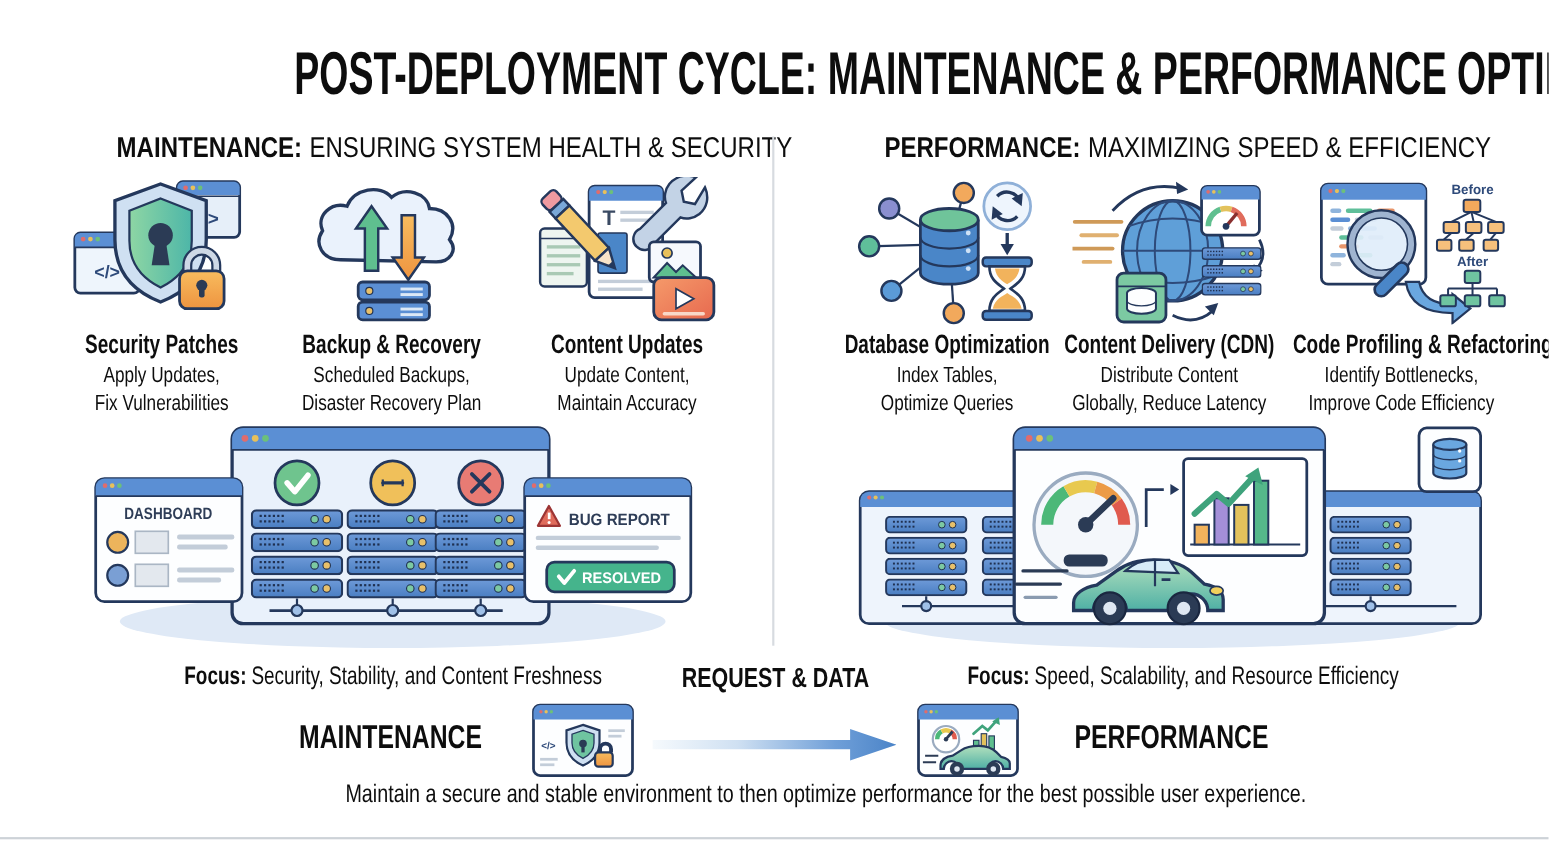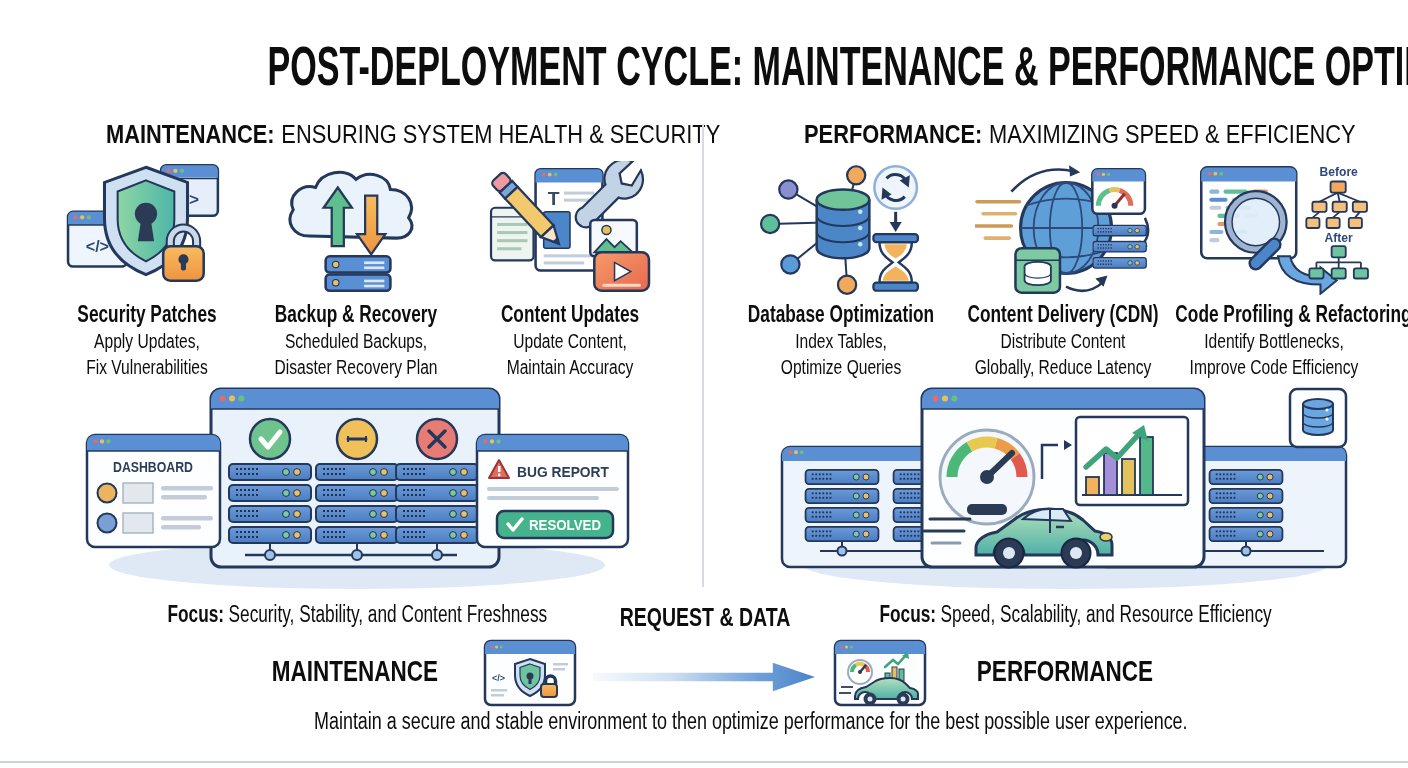--- a/index.html
+++ b/index.html
@@ -199,21 +199,21 @@
           <polygon points="73,0 90,8.5 73,17" fill="#f7e3c8" stroke="#24385c" stroke-width="2.2"></polygon>
           <polygon points="84,4.5 90,8.5 84,12.5" fill="#24385c"></polygon>
         </g>
       </svg>
     </div>
     <div class="item-title nw sx72">Content Updates</div>
     <div class="item-sub nw sx78">Update Content,</div>
     <div class="item-sub nw sx78">Maintain Accuracy</div>
   </div>
 
-  <div class="abs ctr item" style="left:704px;width:274px;">
+  <div class="abs ctr item" style="left:724px;width:274px;">
     <div class="icon-box">
       <svg width="167" height="134" viewBox="0 0 165 132">
         <g stroke="#24385c" stroke-width="2">
           <line x1="84" y1="60" x2="97" y2="14"></line>
             <line x1="84" y1="60" x2="30" y2="28"></line>
           <line x1="84" y1="60" x2="12" y2="62"></line>
             <line x1="84" y1="60" x2="32" y2="102"></line>
           <line x1="84" y1="60" x2="88" y2="122"></line>
         </g>
         <circle cx="97" cy="14" r="9" fill="#f2a95c" stroke="#24385c" stroke-width="2.2"></circle>

